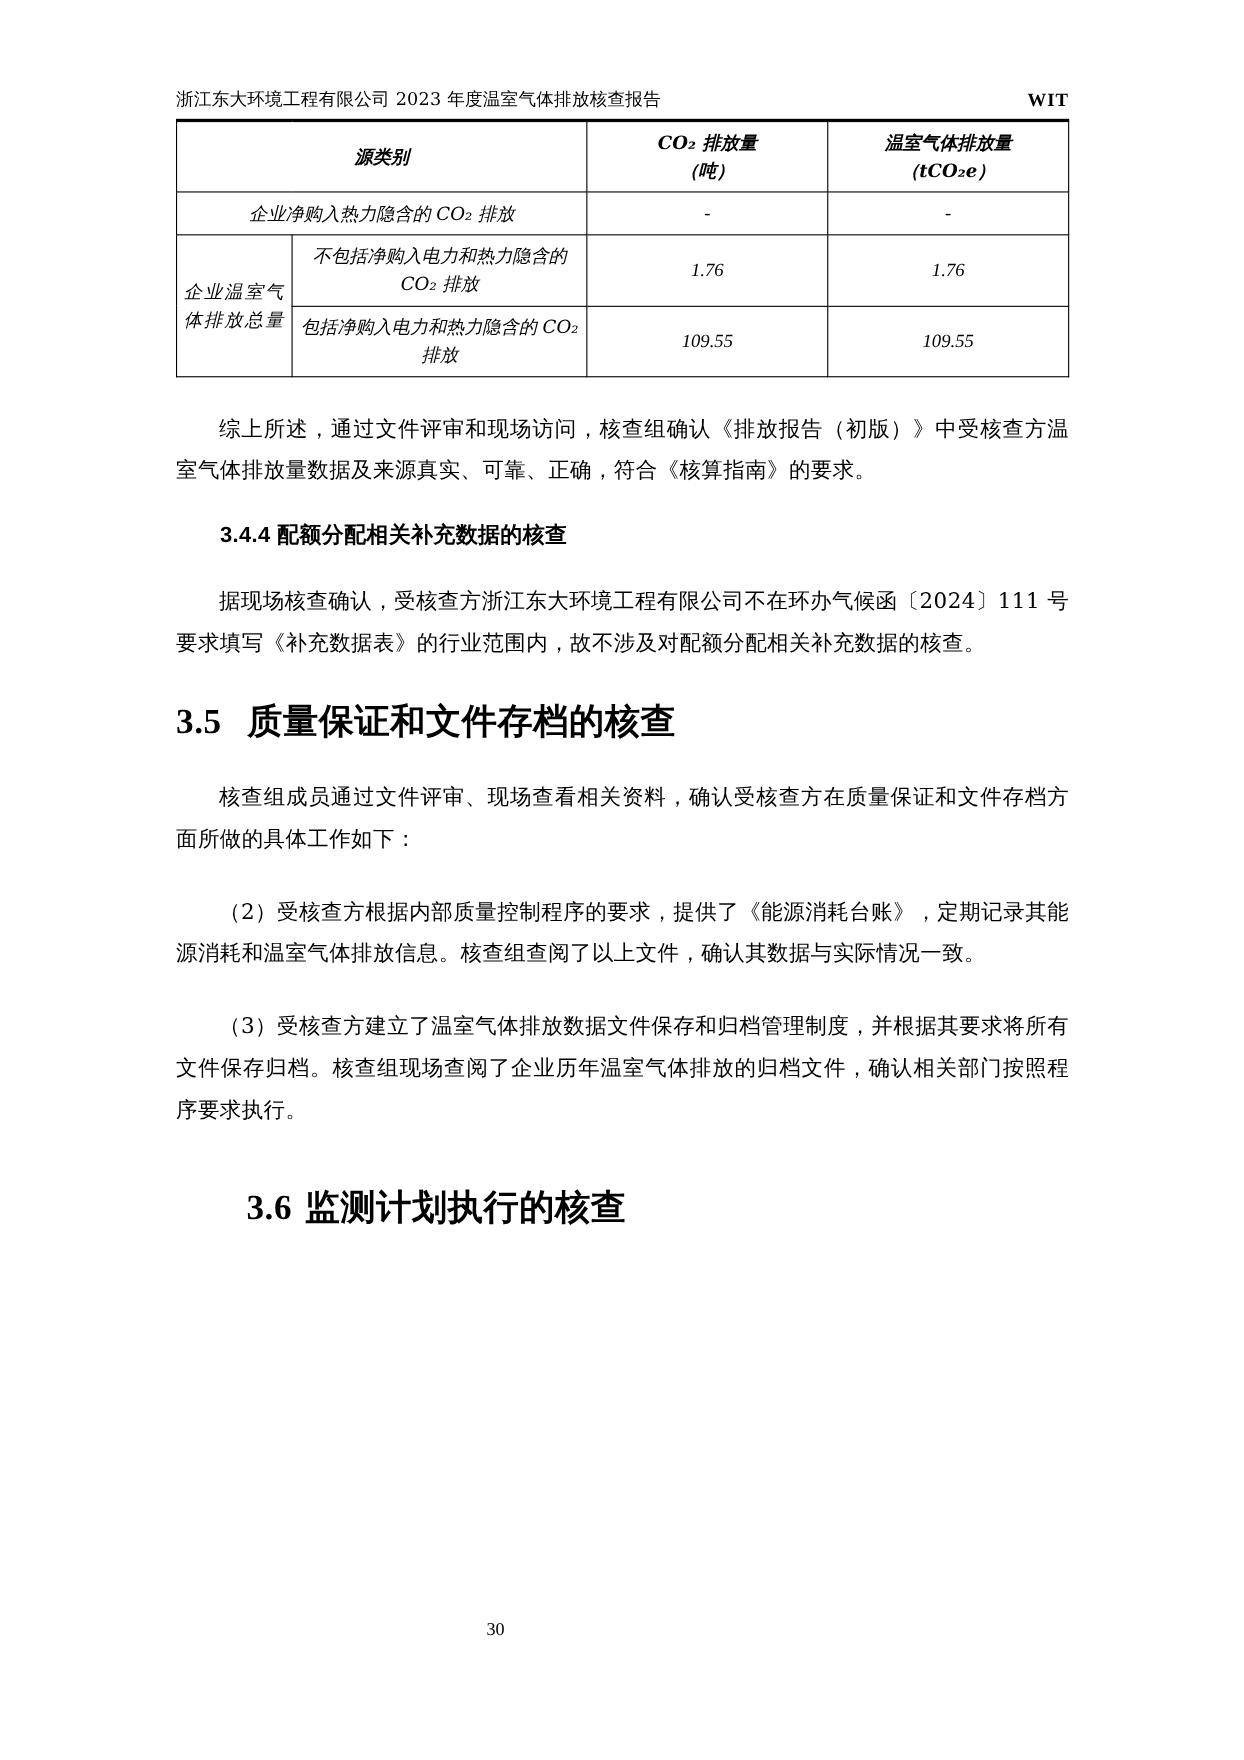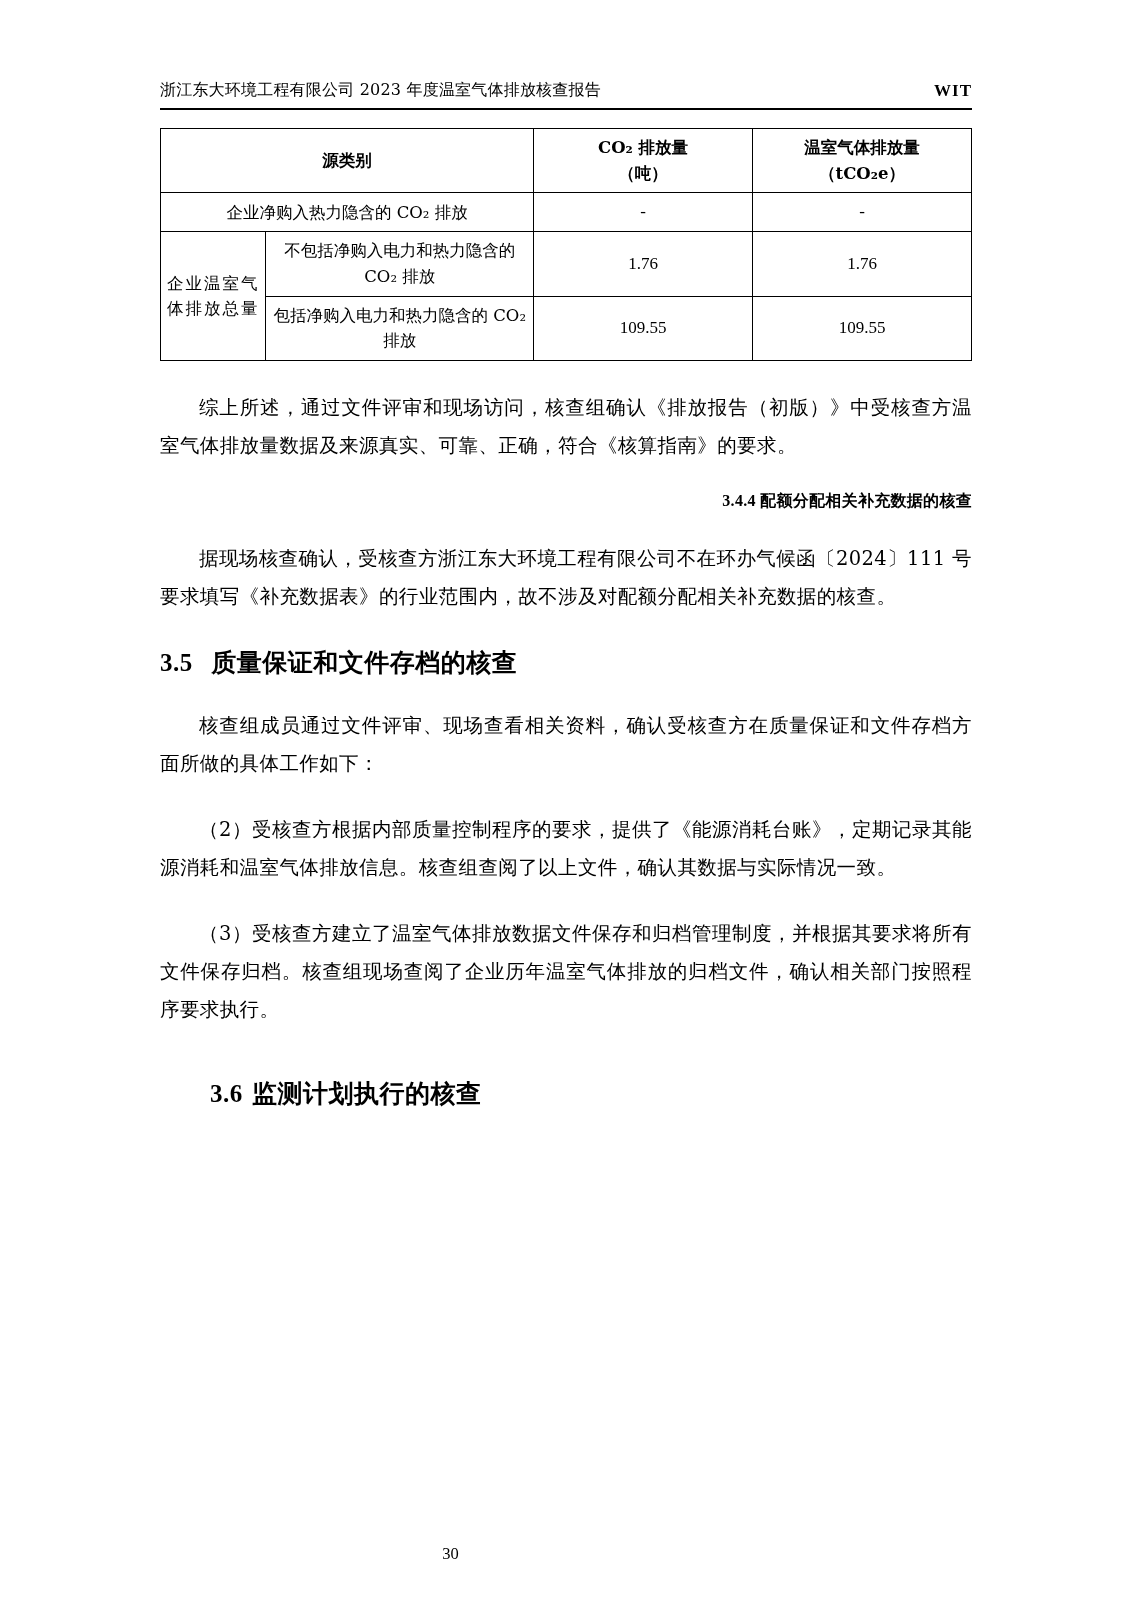--- a/index.html
+++ b/index.html
@@ -39,23 +39,23 @@
   .header-right {
     font-family: "Liberation Serif", serif;
     font-weight: bold;
     font-size: 17px;
     letter-spacing: 1px;
   }
   
   table.emissions {
     border-collapse: collapse;
     width: 100%;
-    margin-top: 18px;
     font-family: "DejaVu Serif", serif;
     font-size: 16.5px;
+    font-style: italic;
   }
   table.emissions td {
     border: 1.1px solid #000;
     text-align: center;
     vertical-align: middle;
     padding: 6px 4px;
     line-height: 1.55;
   }
   table.emissions td.num {
     font-family: "Liberation Serif", serif;
@@ -77,47 +77,46 @@
     line-height: 1.95;
     margin: 28px 0 0 0;
     text-align: justify;
     text-justify: inter-ideograph;
     letter-spacing: 0.4px;
   }
   p.body.indent {
     text-indent: 2em;
   }
   h4.sub-heading {
-    font-family: Liberation Serif, serif;
-    font-size: 16px;
+    font-family: Liberation Sans, sans-serif;
+    font-size: 20px;
     font-weight: bold;
     margin: 26px 0 6px 0;
     text-indent: 2em;
     letter-spacing: 0.3px;
-    text-align: right;
   }
   h3.section {
     font-family: "DejaVu Serif", serif;
-    font-size: 25px;
+    font-size: 32px;
     font-weight: bold;
     margin: 30px 0 8px 0;
     letter-spacing: 0.5px;
   }
   h3.section .numpart {
     font-family: "Liberation Serif", serif;
   }
   h3.section.indented {
     text-indent: 2em;
     margin-top: 48px;
   }
   .footer {
     position: absolute;
     left: 0;
     right: 0;
-    top: 1544px;
+    top: 1471px;
     text-align: center;
     font-family: "Liberation Serif", serif;
     font-size: 16.5px;
   }
 </style>
 </head>
 <body>
 
 <div class="page">
 

